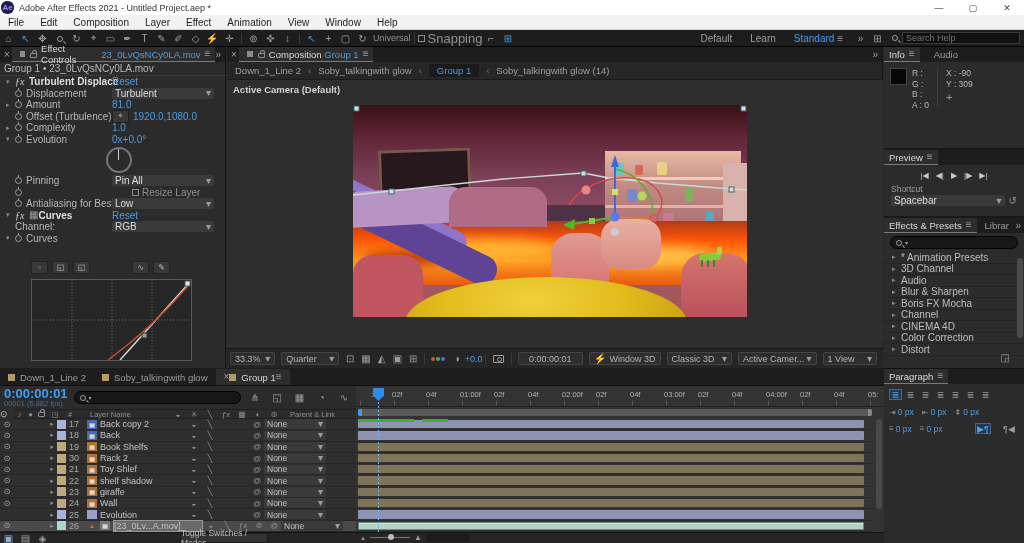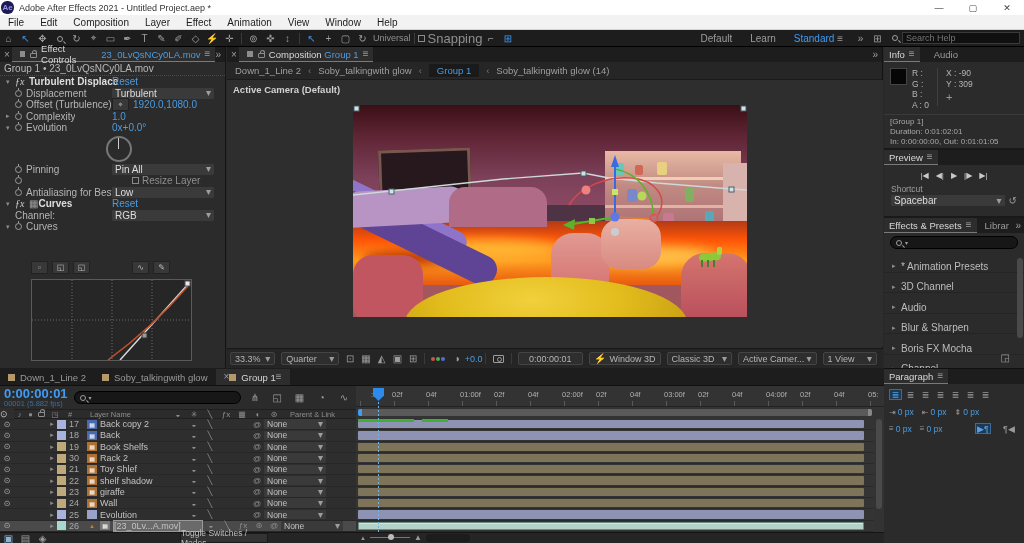--- a/index.html
+++ b/index.html
@@ -60,21 +60,21 @@
   .sc{position:absolute;}
   #comp-toolbar{position:absolute;left:0;bottom:0;width:656px;height:20px;background:#252525;border-top:1px solid #171717;display:flex;align-items:center;font-size:9px;color:#b5b5b5;}
   .ct-dd{background:#2e2e2e;border:1px solid #444;height:13px;display:flex;align-items:center;padding:0 4px;margin:0 3px;border-radius:2px;white-space:nowrap;}
   .cam-ic{width:11px;height:8px;border:1px solid #9d9d9d;border-radius:1px;position:relative;display:inline-block;}
   .cam-ic::after{content:'';position:absolute;left:3px;top:1.5px;width:3px;height:3px;border:1px solid #9d9d9d;border-radius:50%;}
   .chdot{width:4px;height:4px;border-radius:50%;display:inline-block;margin-right:1px;}
   
   #rc{left:884px;top:47px;width:140px;height:321px;background:#2b2b2b;}
   .rc-panel{border-bottom:2px solid #191919;position:relative;}
   .transport{display:flex;justify-content:center;gap:7px;color:#c9c9c9;font-size:8px;margin-top:6px;}
-  .fp-item{height:11.5px;display:flex;align-items:center;padding-left:8px;color:#bdbdbd;border-bottom:1px solid #242424;margin-top:9px;}
+  .fp-item{height:11.5px;display:flex;align-items:center;padding-left:8px;color:#bdbdbd;border-bottom:1px solid #242424;}
   
   #tl-tabs{left:0;top:368px;width:884px;height:18px;background:#1d1d1d;display:flex;align-items:flex-end;border-bottom:1px solid #101010;}
   .tl-tab{height:16px;display:flex;align-items:center;padding:0 8px;color:#9a9a9a;font-size:9.5px;}
   .tl-tab .csq{width:7px;height:7px;background:#b49a6a;margin-right:5px;}
   .tl-tab.active{background:#2d2d2d;color:#d8d8d8;}
   #timeline{left:0;top:386px;width:884px;height:157px;background:#2b2b2b;}
   #tl-left{position:absolute;left:0;top:0;width:356px;height:157px;}
   #tl-right{position:absolute;left:356px;top:0;width:528px;height:157px;background:#333;}
   #tl-time{color:#3f9bf4;font-size:13px;font-weight:bold;}
   #tl-frame{color:#3a6f9e;font-size:7.5px;}
@@ -209,20 +209,26 @@
         <div class="ec-row">
           <span class="ec-tw"></span>
           <span class="sw"></span>
           <span class="ec-label">Displacement</span>
           <div class="dd-box ec-dd">
             <span>Turbulent</span>
             <span class="ic">▾</span>
           </div>
         </div>
         <div class="ec-row">
+          <span class="ec-tw">▸</span>
+          <span class="sw"></span>
+          <span class="ec-label">Amount</span>
+          <span class="ec-val blue">81.0</span>
+        </div>
+        <div class="ec-row">
           <span class="ec-tw"></span>
           <span class="sw"></span>
           <span class="ec-label">Offset (Turbulence)</span>
           <span class="ec-val row">
             <span class="cbtn">⌖</span>
             <span class="blue">1920.0,1080.0</span>
           </span>
         </div>
         <div class="ec-row">
           <span class="ec-tw">▸</span>
@@ -477,25 +483,20 @@
           <div>G :</div>
           <div>B :</div>
           <div>A :  0</div>
         </div>
         <div style="width:1px;height:38px;background:#404040;margin:0 8px"></div>
         <div style="font-size:8.5px;line-height:1.3;color:#b5b5b5">
           <div>X : -90</div>
           <div>Y : 309</div>
           <div style="font-size:11px;color:#999">+</div>
         </div>
-      </div>
-      <div style="border-top:1px solid #3a3a3a;margin-top:3px;padding:2px 6px;font-size:8px;line-height:1.3;color:#a8a8a8">
-        <div>[Group 1]</div>
-        <div>Duration: 0:01:02:01</div>
-        <div>In: 0:00:00:00, Out: 0:01:01:05</div>
       </div>
     </div>
 
     <div class="rc-panel" style="height:68px">
       <div class="tabbar">
           <div class="tab-active">
             <span>Preview</span>
             <span class="ic" style="margin-left:4px">≡</span>
           </div>
         </div>

